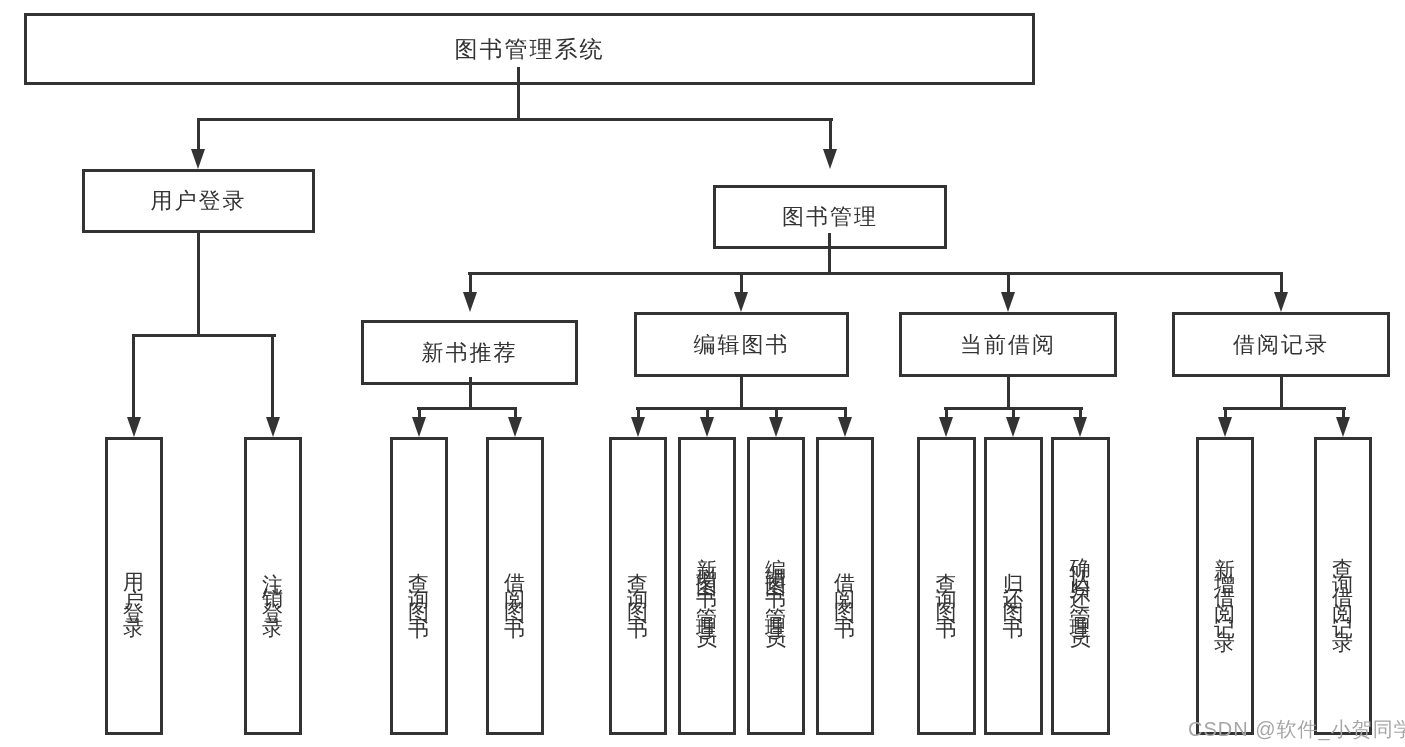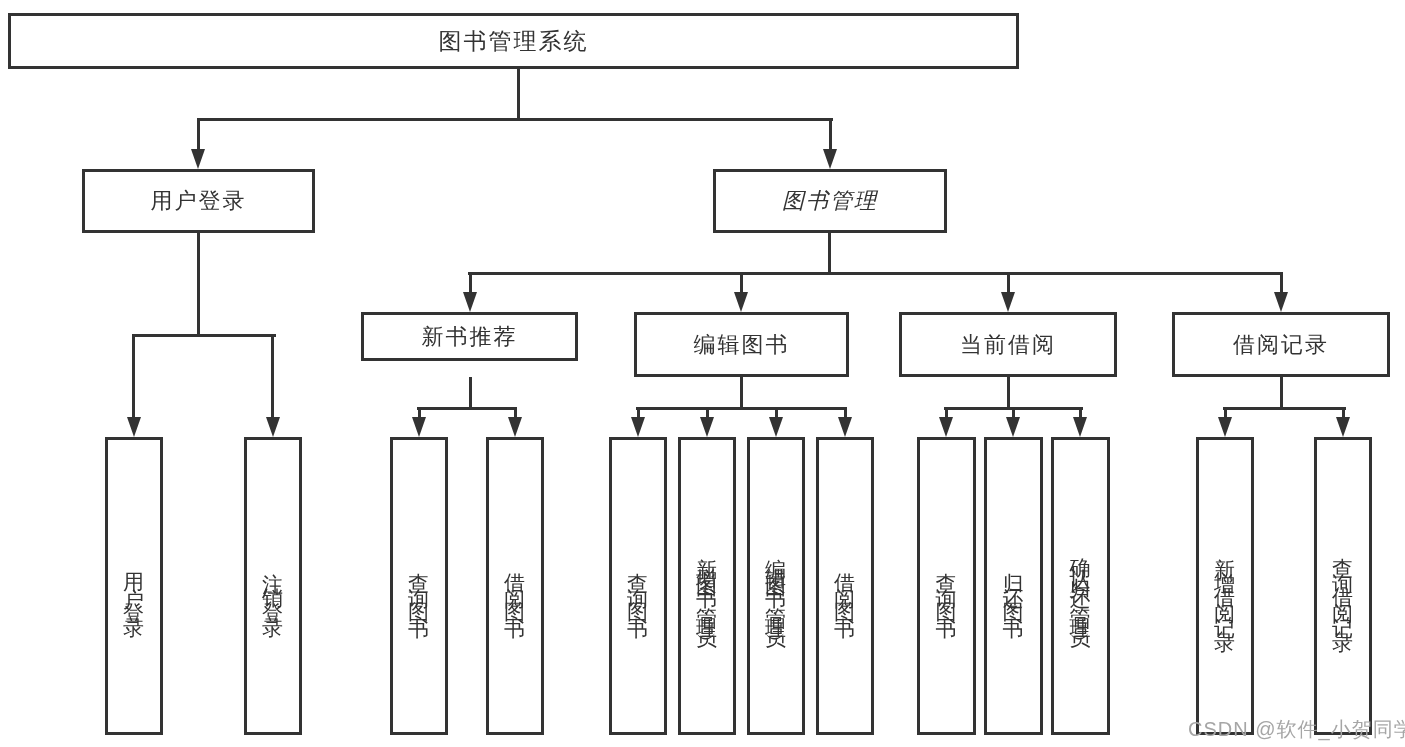--- a/index.html
+++ b/index.html
@@ -73,35 +73,35 @@
     letter-spacing:1px;
     white-space:nowrap;
     z-index:10;
   }
 </style>
 </head>
 <body>
 
 <div class="canvas">
 
-  <div class="box hbox root-box" style="left:8px;top:13px;width:1011px;height:56px;">
+  <div class="box hbox root-box" style="left:24px;top:13px;width:1011px;height:72px;">
     <span>图书管理系统</span>
   </div>
 
   <div class="vl" style="left:517px;top:67px;height:54px;"></div>
   <div class="hl" style="left:197px;top:118px;width:636px;"></div>
   <div class="vl" style="left:197px;top:118px;height:34px;"></div>
   <div class="arrow" style="left:191px;top:149px;"></div>
   <div class="vl" style="left:829px;top:118px;height:34px;"></div>
   <div class="arrow" style="left:823px;top:149px;"></div>
 
   <div class="box hbox" style="left:82px;top:169px;width:233px;height:64px;">
     <span>用户登录</span>
   </div>
-  <div class="box hbox" style="left:713px;top:169px;width:234px;height:64px;font-style:italic;">
+  <div class="box hbox" style="left:713px;top:185px;width:234px;height:64px;">
     <span>图书管理</span>
   </div>
 
   <div class="vl" style="left:197px;top:233px;height:104px;"></div>
   <div class="hl" style="left:132px;top:334px;width:144px;"></div>
   <div class="vl" style="left:132px;top:334px;height:84px;"></div>
   <div class="arrow" style="left:127px;top:417px;"></div>
   <div class="vl" style="left:271px;top:334px;height:84px;"></div>
   <div class="arrow" style="left:266px;top:417px;"></div>
 
@@ -109,21 +109,21 @@
   <div class="hl" style="left:468px;top:272px;width:815px;"></div>
   <div class="vl" style="left:469px;top:272px;height:24px;"></div>
   <div class="arrow" style="left:463px;top:292px;"></div>
   <div class="vl" style="left:740px;top:272px;height:24px;"></div>
   <div class="arrow" style="left:734px;top:292px;"></div>
   <div class="vl" style="left:1007px;top:272px;height:24px;"></div>
   <div class="arrow" style="left:1001px;top:292px;"></div>
   <div class="vl" style="left:1280px;top:272px;height:24px;"></div>
   <div class="arrow" style="left:1274px;top:292px;"></div>
 
-  <div class="box hbox" style="left:361px;top:312px;width:217px;height:49px;">
+  <div class="box hbox" style="left:361px;top:320px;width:217px;height:65px;">
     <span>新书推荐</span>
   </div>
   <div class="box hbox" style="left:634px;top:312px;width:215px;height:65px;">
     <span>编辑图书</span>
   </div>
   <div class="box hbox" style="left:899px;top:312px;width:218px;height:65px;">
     <span>当前借阅</span>
   </div>
   <div class="box hbox" style="left:1172px;top:312px;width:218px;height:65px;">
     <span>借阅记录</span>

